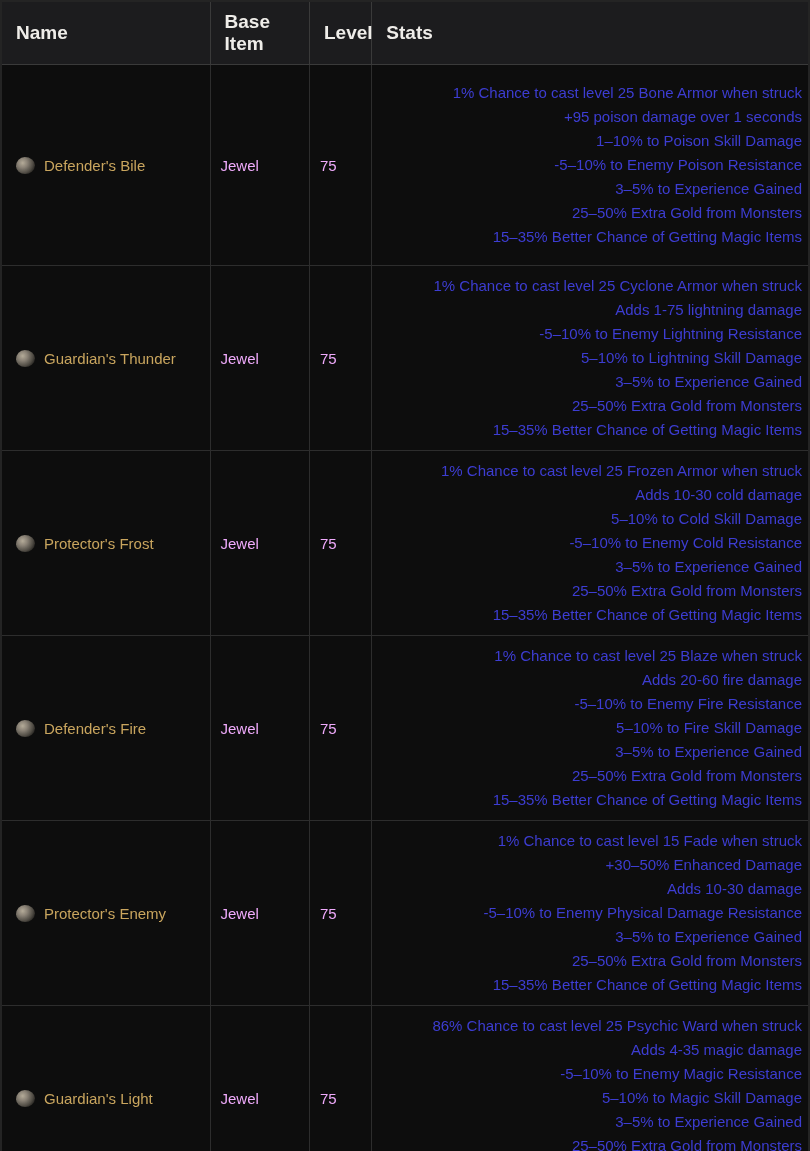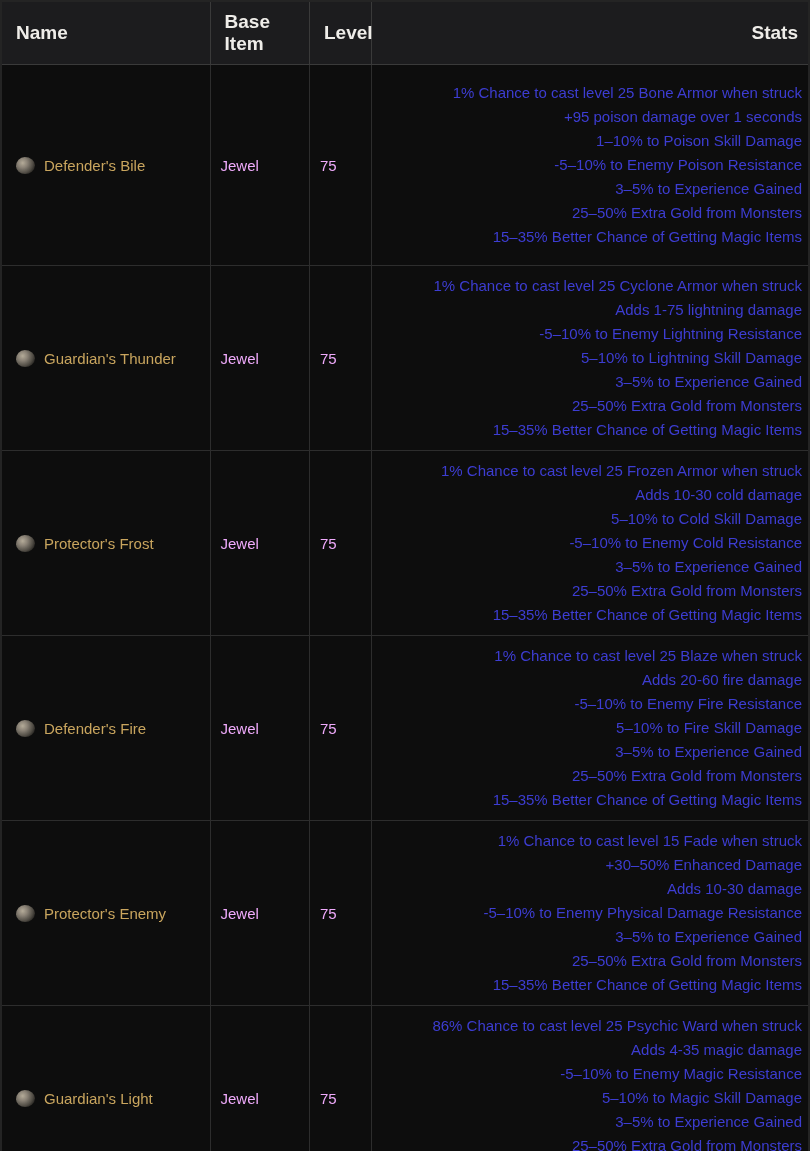--- a/index.html
+++ b/index.html
@@ -22,21 +22,21 @@
   thead th {
     background: #1c1c1e;
     color: #efede9;
     font-weight: bold;
     font-size: 19px;
     text-align: left;
     padding: 9px 10px 9px 14px;
     border: 1px solid #3a3a3a;
     border-top: none;
   }
-  thead th.stats-h { text-align: right; }
+  thead th.stats-h { text-align: left; }
   td {
     border: 1px solid #2d2d2d;
     vertical-align: middle;
     padding: 7px 10px;
     background: #0d0d0d;
   }
   td.name-cell { padding-left: 14px; }
   tbody tr:first-child td { padding-top: 16px; padding-bottom: 16px; }
   .name-wrap { display: flex; align-items: center; gap: 9px; }
   .jewel-icon {

